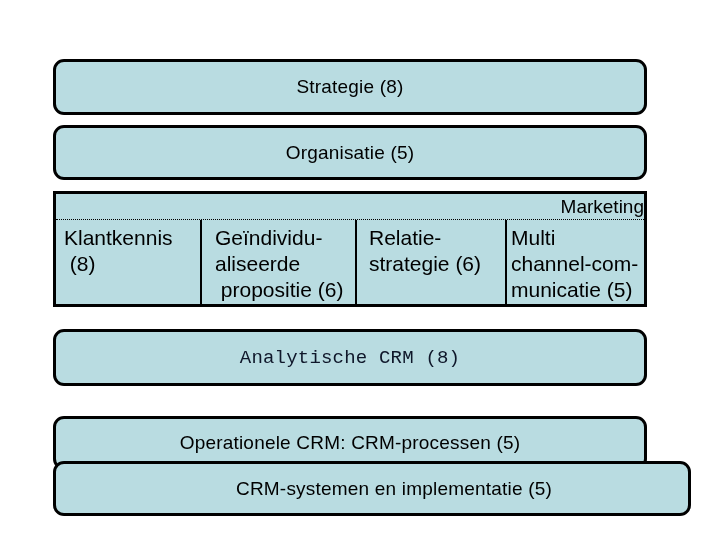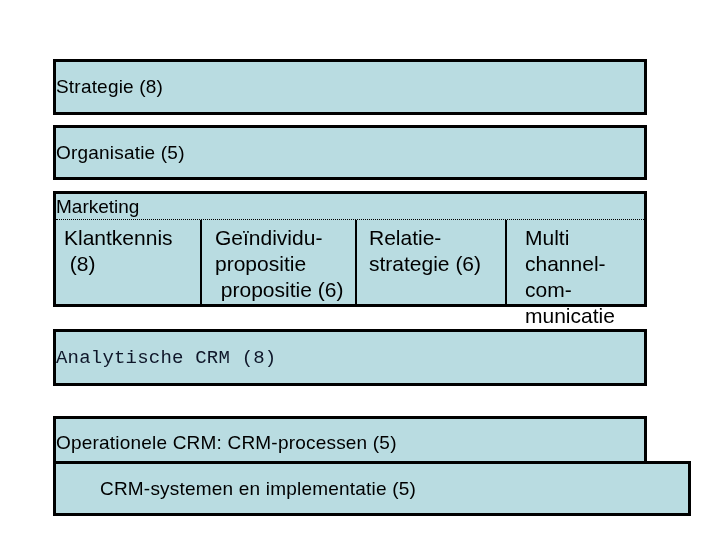--- a/index.html
+++ b/index.html
@@ -16,51 +16,53 @@
     position: absolute;
     left: 53px;
     width: 588px;                 
     border: 3px solid #000000;
     background: #b9dce1;
     box-sizing: content-box;
   }
   .single {
     display: flex;
     align-items: center;
+    justify-content: center;
     font-size: 19px;
     letter-spacing: 0.2px;
+    border-radius: 11px;
   }
   #box-strategie   { top: 59px;  height: 50px; }
   #box-organisatie { top: 125px; height: 49px; }
   #box-marketing   { top: 191px; height: 110px; }
   #box-analytisch  { top: 329px; height: 51px; }
   #box-operationeel{ top: 416px; height: 48px; }
   #box-systemen    { top: 461px; height: 49px; padding-left: 44px; }
 
   
   .mk-title-row {
     height: 25px;
     display: flex;
     align-items: center;
-    justify-content: flex-start;
+    justify-content: flex-end;
     font-size: 19px;
     border-bottom: 1px dotted #000000;
   }
   .mk-cells { display: flex; height: 84px; }
   .mk-cell {
     box-sizing: border-box;
     padding: 5px 2px 0 8px;
     font-size: 21px;
     line-height: 26px;
   }
   .mk-cell.div-right { border-right: 2px solid #000000; }
   #cell-klantkennis  { width: 146px; }
   #cell-propositie   { width: 155px; padding-left: 13px; }
   #cell-relatie      { width: 150px; padding-left: 12px; }
-  #cell-multichannel { flex: 1;      padding-left: 18px; }
+  #cell-multichannel { flex: 1;      padding-left: 4px; }
   .cell-line { display: block; white-space: pre-wrap; }
 </style>
 </head>
 <body style="background: rgb(255, 255, 255);">
 
 <div class="slide">
 
   <div class="box single" id="box-strategie" style="background: rgb(185, 220, 225); border-color: rgb(0, 0, 0); color: rgb(0, 0, 0);">
     <span>Strategie (8)</span>
   </div>
@@ -73,21 +75,21 @@
     <div class="mk-title-row">
       <span>Marketing</span>
     </div>
     <div class="mk-cells">
       <div class="mk-cell div-right" id="cell-klantkennis">
         <span class="cell-line">Klantkennis</span>
         <span class="cell-line"> (8)</span>
       </div>
       <div class="mk-cell div-right" id="cell-propositie">
         <span class="cell-line">Geïndividu-</span>
-        <span class="cell-line">propositie</span>
+        <span class="cell-line">aliseerde</span>
         <span class="cell-line"> propositie (6)</span>
       </div>
       <div class="mk-cell div-right" id="cell-relatie">
         <span class="cell-line">Relatie-</span>
         <span class="cell-line">strategie (6)</span>
       </div>
       <div class="mk-cell" id="cell-multichannel">
         <span class="cell-line">Multi</span>
         <span class="cell-line">channel-com-</span>
         <span class="cell-line">municatie (5)</span>

